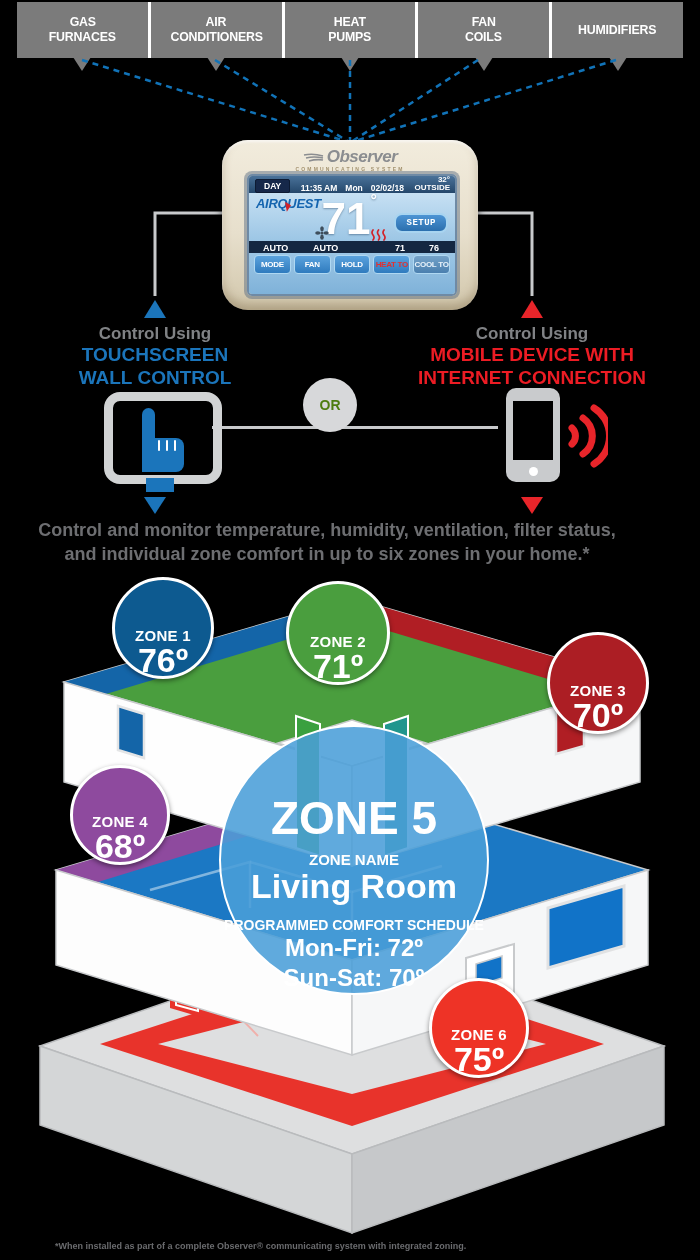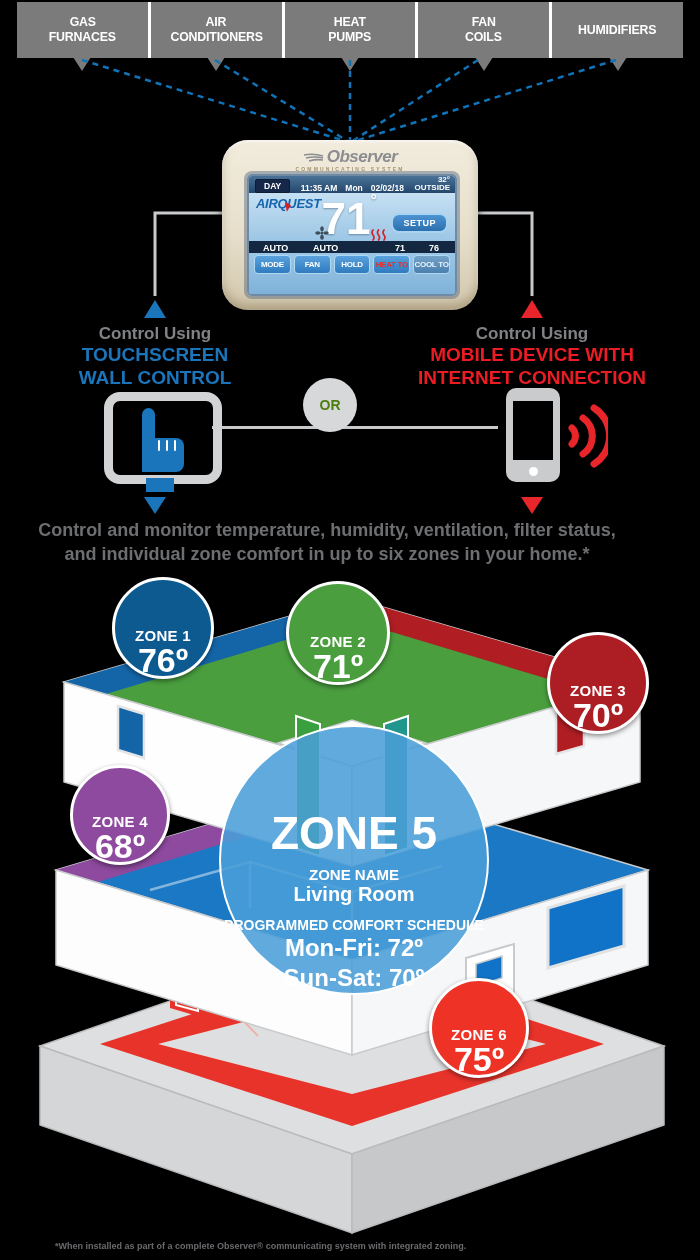--- a/index.html
+++ b/index.html
@@ -37,21 +37,21 @@
   .sc-main{height:61px;position:relative;background:linear-gradient(#c6e0f3,#9cc6e5);}
   .aq-logo{position:absolute;left:7px;top:3px;font-size:13px;font-weight:bold;font-style:italic;
            color:#1565af;letter-spacing:-0.3px;}
   .aq-accent{position:absolute;left:36px;top:9px;width:6px;height:10px;background:#d2232a;
            clip-path:polygon(0 0,100% 35%,30% 100%);}
   .big-temp{position:absolute;left:50%;top:0;transform:translateX(-55%);color:#fff;
             font-size:44px;font-weight:bold;line-height:1.05;text-shadow:0 1px 2px rgba(30,60,90,.45);}
   .big-temp .deg{font-size:16px;vertical-align:28px;}
   .setup-btn{position:absolute;right:7px;top:20px;background:linear-gradient(#4d94d4,#2b6fae);
              border:2px solid #a8d4f0;border-radius:8px;color:#fff;font-size:9px;font-weight:bold;
-             padding:3px 10px;letter-spacing:.5px;}
+             padding:3px 10px;letter-spacing:.5px;font-family:Liberation Mono, monospace;}
   .fan-ic{position:absolute;left:66px;bottom:1px;}
   .heat-ic{position:absolute;right:68px;bottom:0px;}
   .sc-status{height:15px;background:#142741;position:relative;color:#fff;font-size:9px;font-weight:bold;}
   .sc-status span{position:absolute;top:2px;}
   .st-mode{left:14px;} .st-fan{left:64px;} .st-heat{left:146px;} .st-cool{left:180px;}
   .sc-btns{flex:1;display:flex;gap:3px;padding:2px 5px 20px 5px;align-items:center;background:linear-gradient(#9cc6e5,#7fb2d9);}
   .sc-btn{flex:1;height:17px;border-radius:4px;background:linear-gradient(#5aa2dd,#2f7bbe);
           border:1.5px solid #afd8f2;color:#fff;font-size:8px;font-weight:bold;display:flex;
           align-items:center;justify-content:center;letter-spacing:-0.3px;}
   .sc-btn.heat{color:#e03030;}
@@ -94,21 +94,21 @@
   .zone .zt{font-size:34px;font-weight:bold;line-height:.95;}
   .zone1{left:112px;top:577px;width:96px;height:96px;background:#0d5a90;}
   .zone2{left:286px;top:581px;width:98px;height:98px;background:#4a9e3e;}
   .zone3{left:547px;top:632px;width:96px;height:96px;background:#ac1e24;}
   .zone4{left:70px;top:765px;width:94px;height:94px;background:#8e4a9e;}
   .zone6{left:429px;top:978px;width:94px;height:94px;background:#ee3326;}
   .zone5{left:219px;top:725px;width:266px;height:266px;background:rgba(74,158,216,.88);
          border-width:2px;box-shadow:none;}
   .zone5 .z5-title{font-size:46px;font-weight:bold;line-height:1;}
   .zone5 .z5-label{font-size:15px;font-weight:bold;margin-top:10px;}
-  .zone5 .z5-name{font-size:20px;font-weight:bold;line-height:1.1;}
+  .zone5 .z5-name{font-size:34px;font-weight:bold;line-height:1.1;}
   .zone5 .z5-sched-label{font-size:14px;font-weight:bold;margin-top:12px;}
   .zone5 .z5-sched{font-size:24px;font-weight:bold;line-height:1.25;}
 
   .footnote{position:absolute;left:55px;top:1241px;font-size:9px;font-weight:bold;color:#6a6b6e;}
 </style>
 </head>
 <body>
 
 <div class="scene">
 

